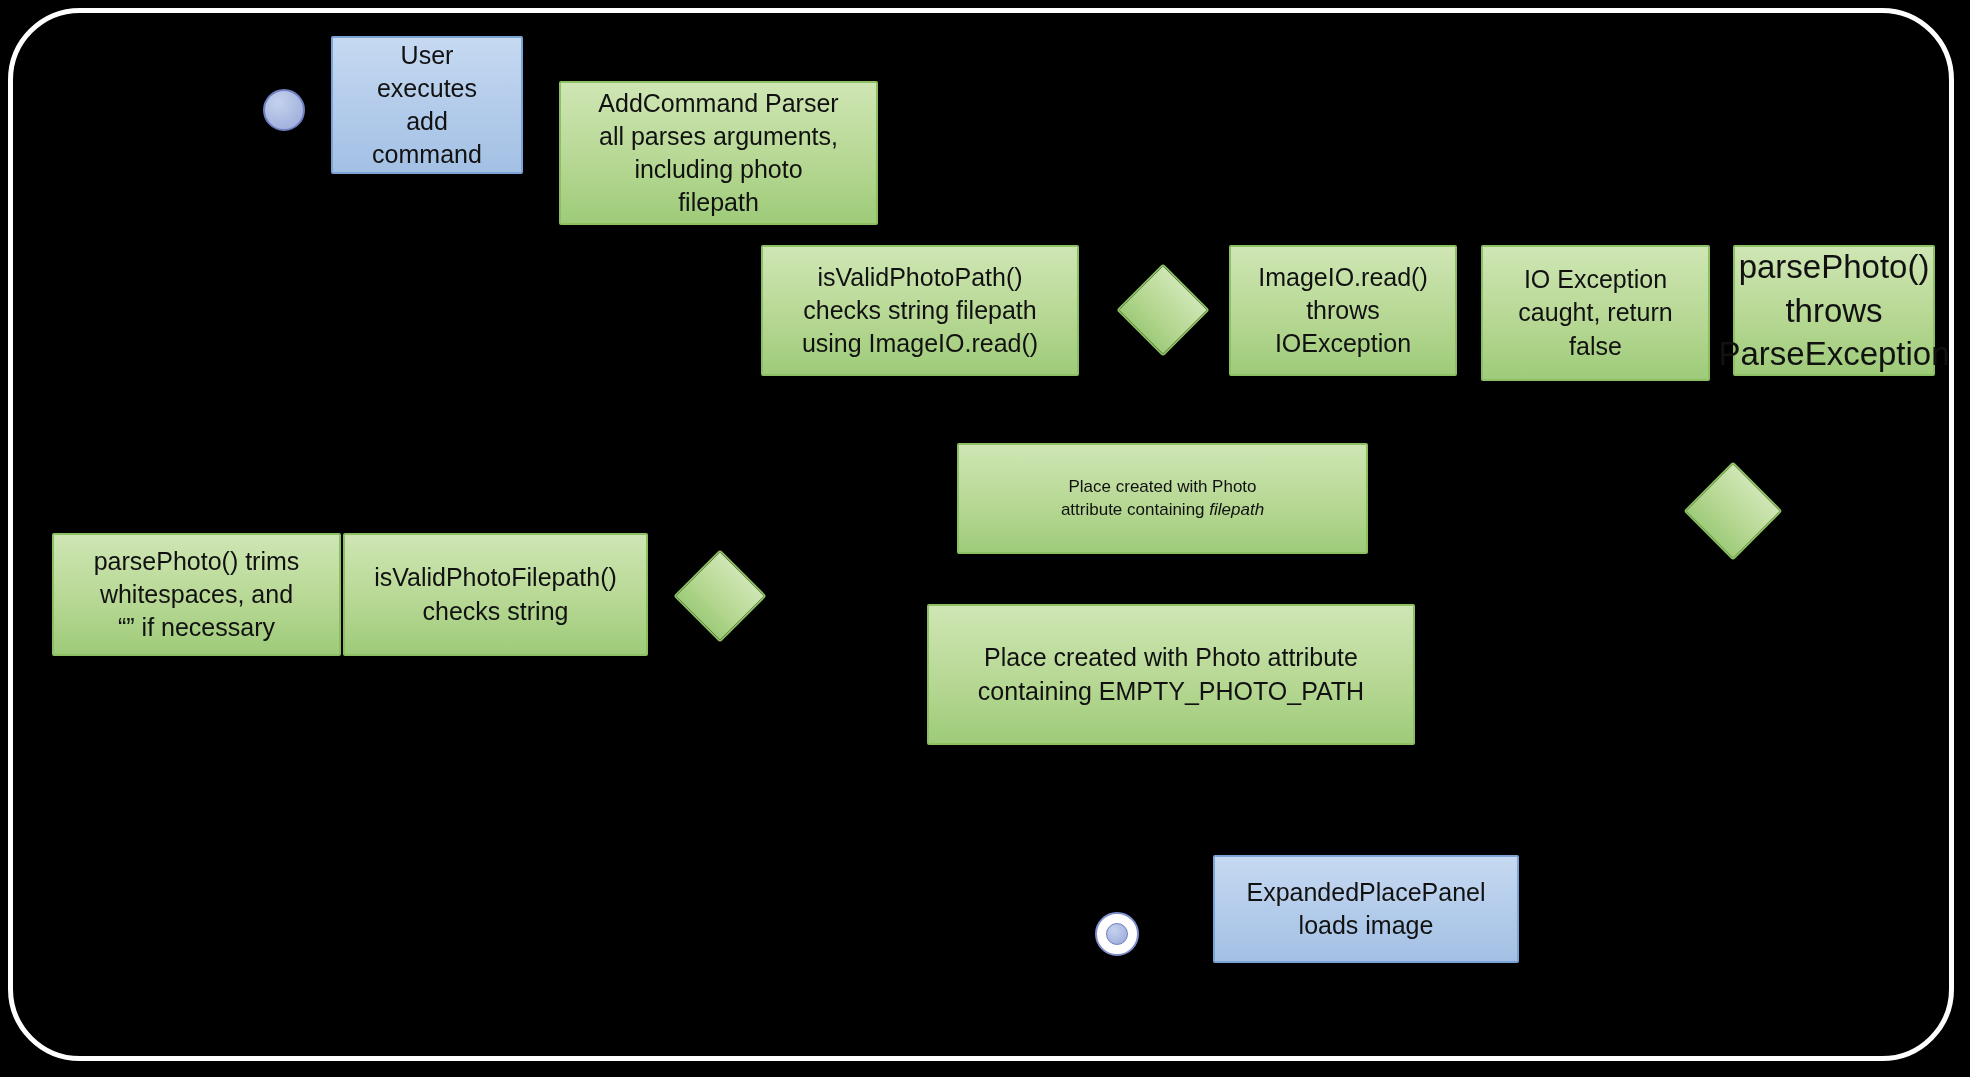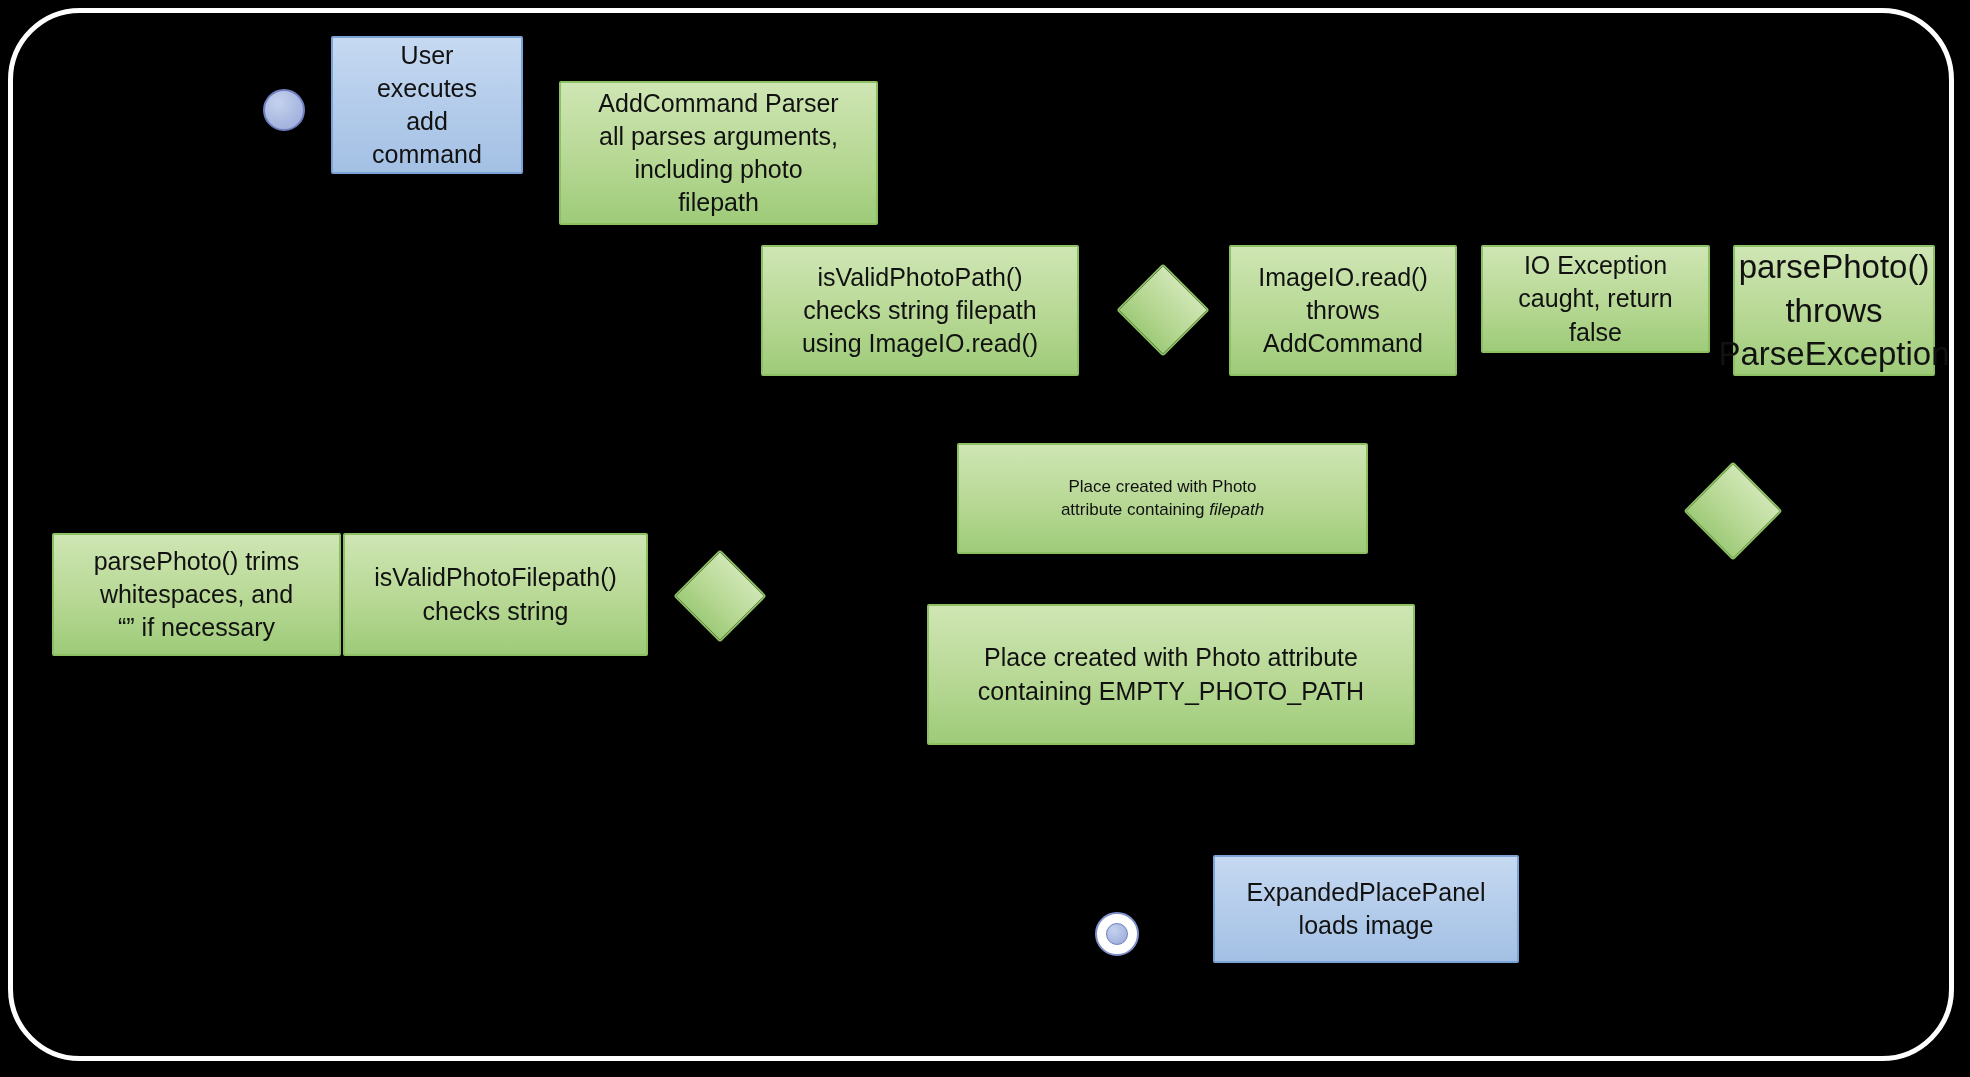--- a/index.html
+++ b/index.html
@@ -135,24 +135,24 @@
     <span class="node-text">isValidPhotoPath()
 checks string filepath
 using ImageIO.read()</span>
   </div>
 
   <div class="diamond" style="left:1130px; top:277px; width:66px; height:66px;"></div>
 
   <div class="node node-green" style="left:1229px; top:245px; width:228px; height:131px; font-size:25px;">
     <span class="node-text">ImageIO.read()
 throws
-AddCommand</span>
+IOException</span>
   </div>
 
-  <div class="node node-green" style="left:1481px; top:245px; width:229px; height:108px; font-size:25px;">
+  <div class="node node-green" style="left:1481px; top:245px; width:229px; height:136px; font-size:25px;">
     <span class="node-text">IO Exception
 caught, return
 false</span>
   </div>
 
   <div class="node node-green" style="left:1733px; top:245px; width:202px; height:131px; font-size:33px;">
     <span class="node-text">parsePhoto()
 throws
 ParseException</span>
   </div>

